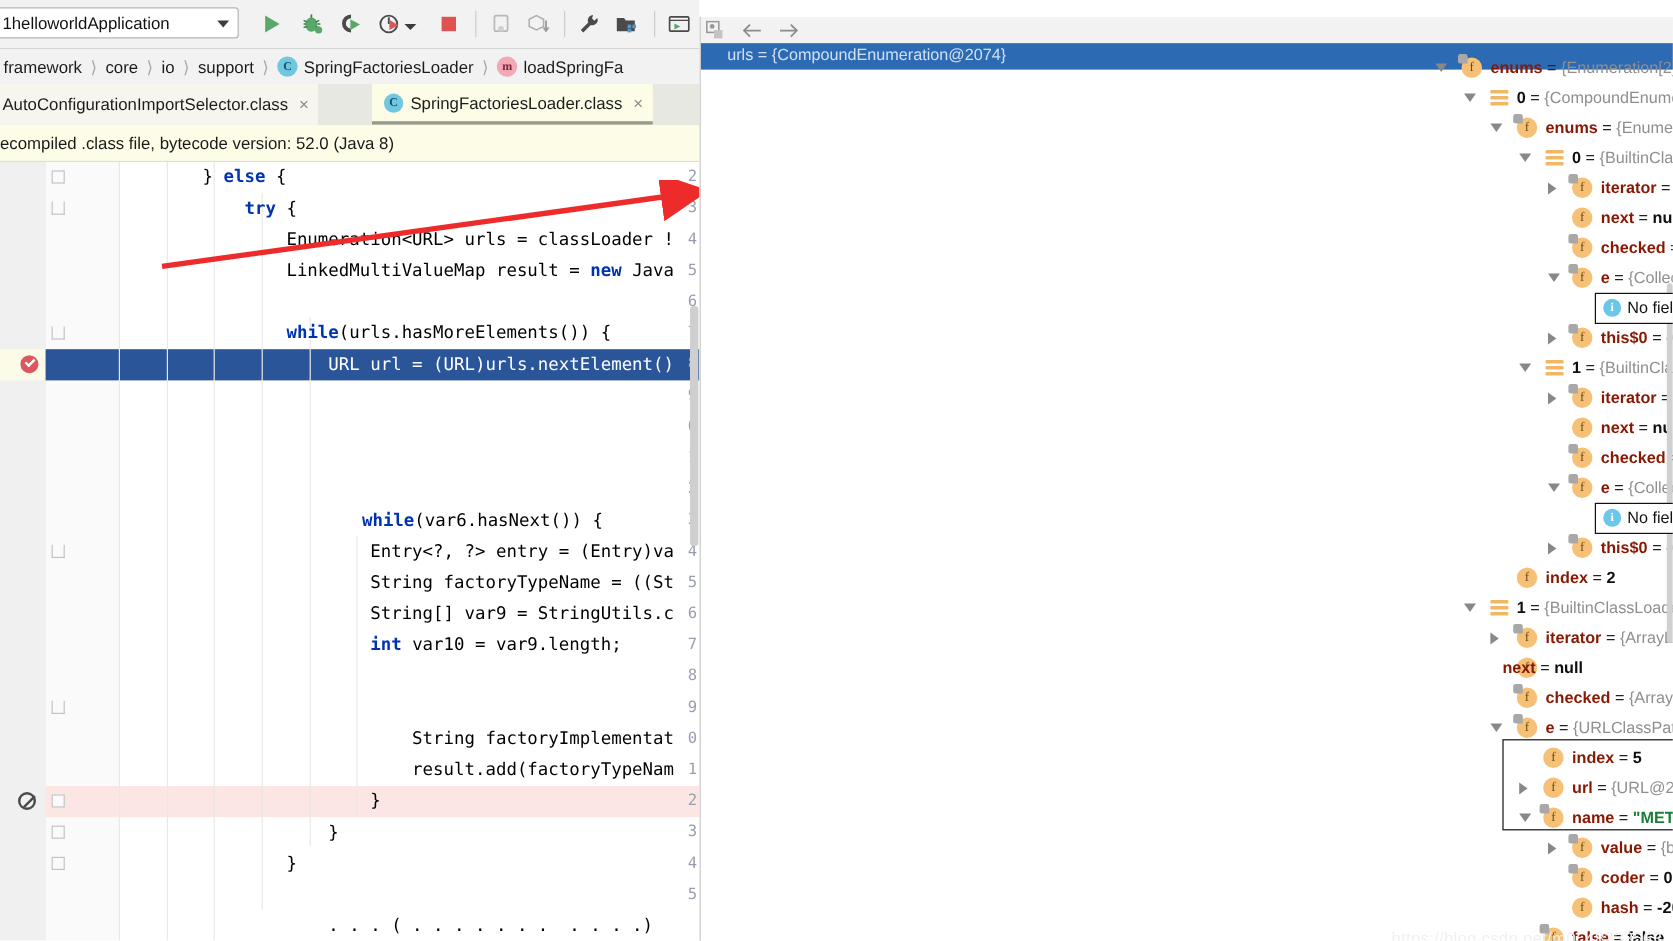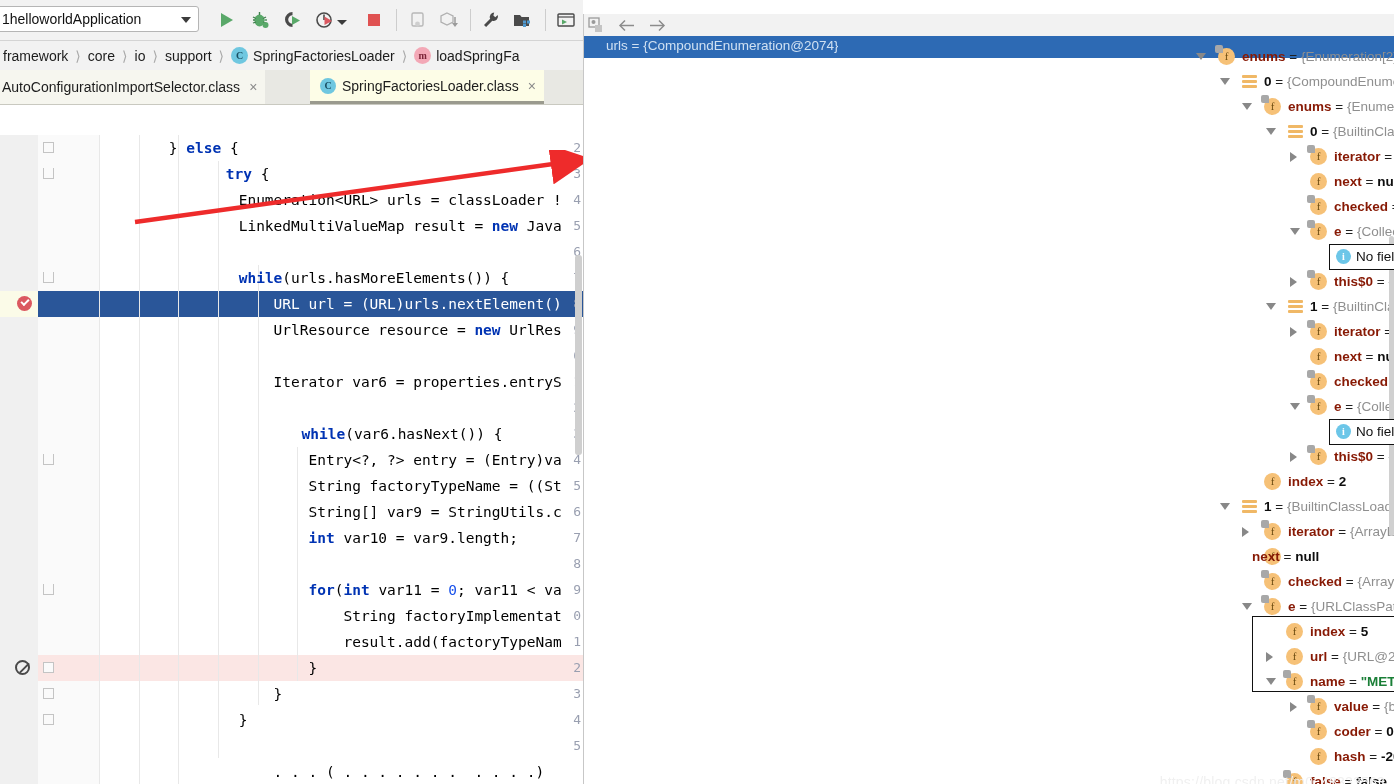--- a/index.html
+++ b/index.html
@@ -232,20 +232,21 @@
       </div>
       <div class="ftab active" style="left:310px;">
         <span class="tab-cls-ico">
             <span>C</span>
           </span>
         <span>SpringFactoriesLoader.class</span>
         <span class="tabclose">×</span>
       </div>
     </div>
 
+    <div id="notice">ecompiled .class file, bytecode version: 52.0 (Java 8)</div>
 
     <div id="editor">
       <div id="gutter"></div>
       <div id="gutter2"></div>
 
       <div id="hl-gutter" style="top:156px;"></div>
       <div id="hl-line" style="top:156px;"></div>
       <div id="pink-line" style="top:520px;"></div>
 
       <div class="guide" style="left:99px;top:0;height:649px;"></div>
@@ -286,35 +287,32 @@
       <div class="fold down" style="top:319px;"></div>
       <div class="fold down" style="top:449px;"></div>
       <div class="fold" style="top:527px;"></div>
       <div class="fold" style="top:553px;"></div>
       <div class="fold" style="top:579px;"></div>
 
       <div id="bp-ico" style="left:17px;top:161px;"></div>
       <div id="noent-ico" style="left:15px;top:525px;"></div>
 
       <div class="code-line" style="left:99px;top:0px;"><span style="color:#000">        } </span><span class="kw">else</span><span> {</span></div>
-      <div class="code-line" style="left:99px;top:26px;margin-left:22px;"><span>            </span><span class="kw">try</span><span> {</span></div>
+      <div class="code-line" style="left:99px;top:26px;"><span>            </span><span class="kw">try</span><span> {</span></div>
       <div class="code-line" style="left:99px;top:52px;"><span>                Enumeration&lt;URL&gt; urls = classLoader !</span></div>
       <div class="code-line" style="left:99px;top:78px;"><span>                LinkedMultiValueMap result = </span><span class="kw">new</span><span> Java</span></div>
       <div class="code-line" style="left:99px;top:130px;"><span>                </span><span class="kw">while</span><span>(urls.hasMoreElements()) {</span></div>
 
       <div id="hl-line-text" style="left:99px;top:156px;"><span>                    URL url = (URL)urls.nextElement()</span></div>
 
-      <div class="code-line" style="left:99px;top:182px;"><span>                    UrlResource resource = </span><span class="kw">new</span><span> UrlRes</span></div>
-      <div class="code-line" style="left:99px;top:234px;"><span>                    Iterator var6 = properties.entryS</span></div>
       <div class="code-line" style="left:99px;top:286px;margin-left:28px;"><span>                    </span><span class="kw">while</span><span>(var6.hasNext()) {</span></div>
       <div class="code-line" style="left:99px;top:312px;"><span>                        Entry&lt;?, ?&gt; entry = (Entry)va</span></div>
       <div class="code-line" style="left:99px;top:338px;"><span>                        String factoryTypeName = ((St</span></div>
       <div class="code-line" style="left:99px;top:364px;"><span>                        String[] var9 = StringUtils.c</span></div>
       <div class="code-line" style="left:99px;top:390px;"><span>                        </span><span class="kw">int</span><span> var10 = var9.length;</span></div>
-      <div class="code-line" style="left:99px;top:442px;"><span>                        </span><span class="kw">for</span><span>(</span><span class="kw">int</span><span> var11 = </span><span class="num">0</span><span>; var11 &lt; va</span></div>
       <div class="code-line" style="left:99px;top:468px;"><span>                            String factoryImplementat</span></div>
       <div class="code-line" style="left:99px;top:494px;"><span>                            result.add(factoryTypeNam</span></div>
       <div class="code-line" style="left:99px;top:520px;"><span>                        }</span></div>
       <div class="code-line" style="left:99px;top:546px;"><span>                    }</span></div>
       <div class="code-line" style="left:99px;top:572px;"><span>                }</span></div>
       <div class="code-line" style="left:99px;top:624px;"><span>                    . . . ( . . . . . . .  . . . .)</span></div>
 
       <div id="edscroll">
         <div class="thumb" style="top:120px;"></div>
       </div>

